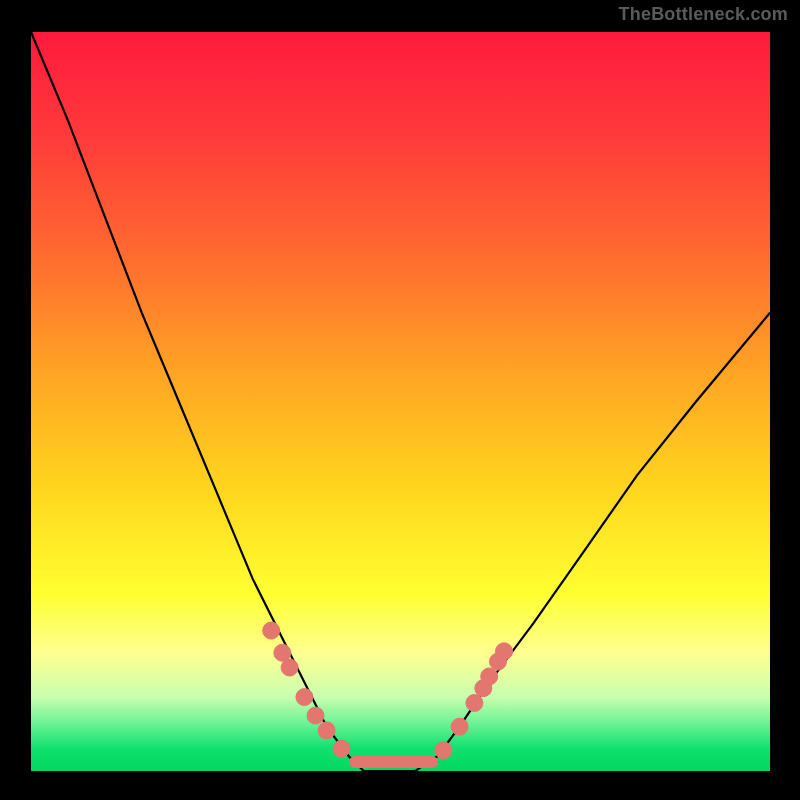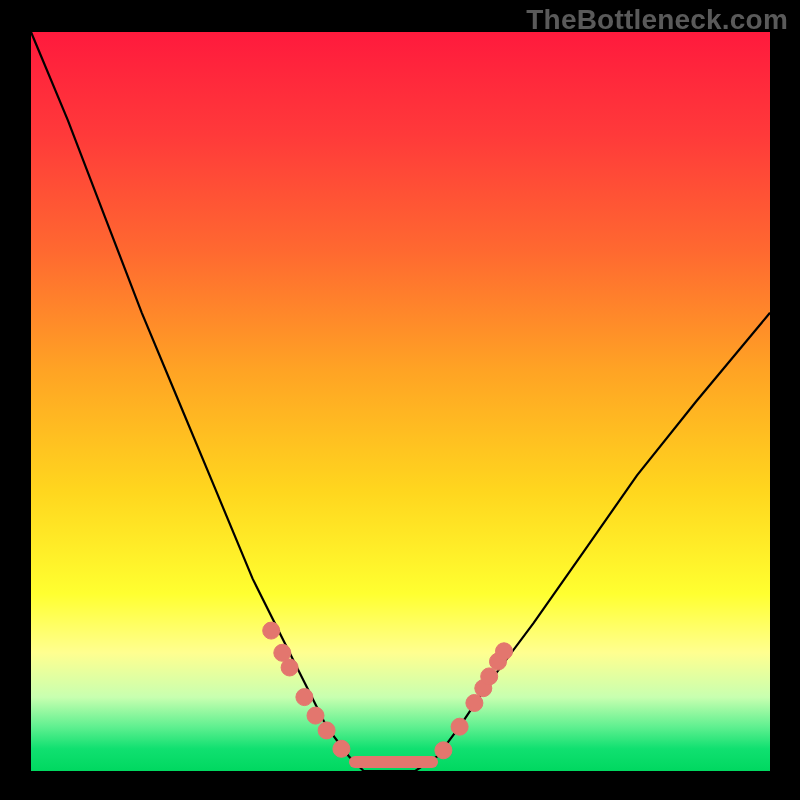--- a/index.html
+++ b/index.html
@@ -30,21 +30,21 @@
       #60f090 94%,
       #10e070 97%,
       #00d860 100%
     );
   }
   .watermark {
     position: absolute;
     top: 4px;
     right: 12px;
     font-family: Arial, Helvetica, sans-serif;
-    font-size: 28px;
+    font-size: 18px;
     font-weight: 600;
     color: #5a5a5a;
     letter-spacing: 0.2px;
     user-select: none;
   }
   svg.overlay {
     position: absolute;
     left: 0;
     top: 0;
     width: 800px;

